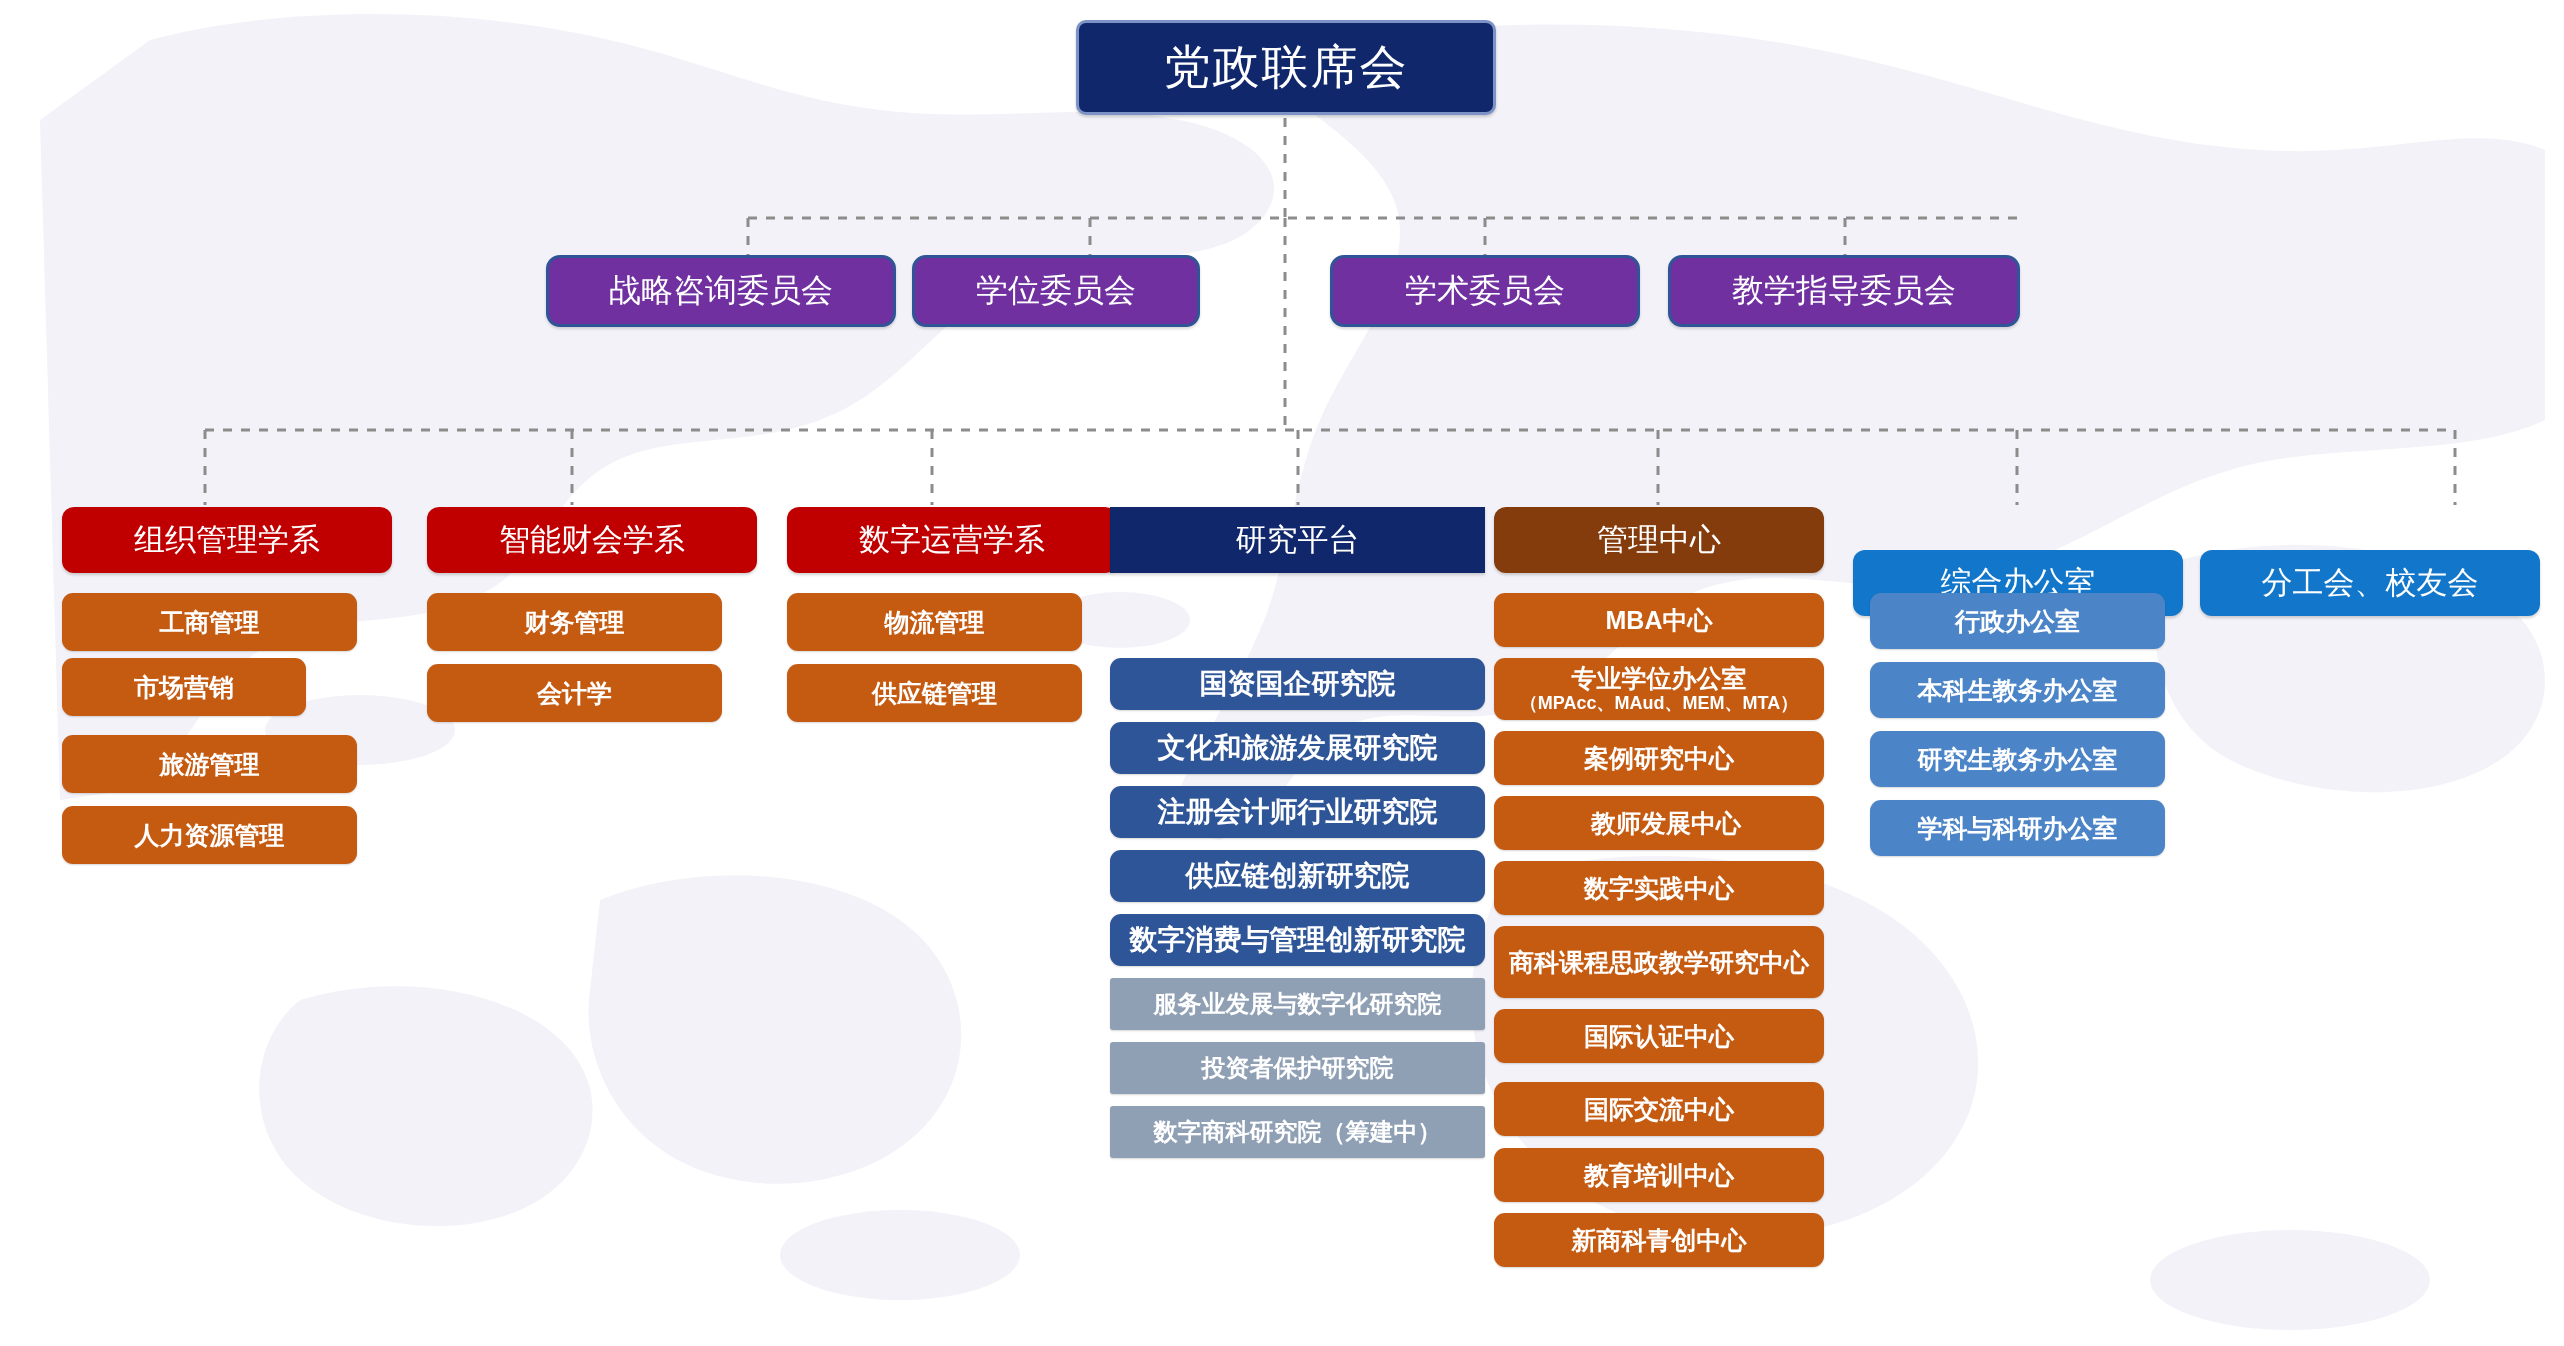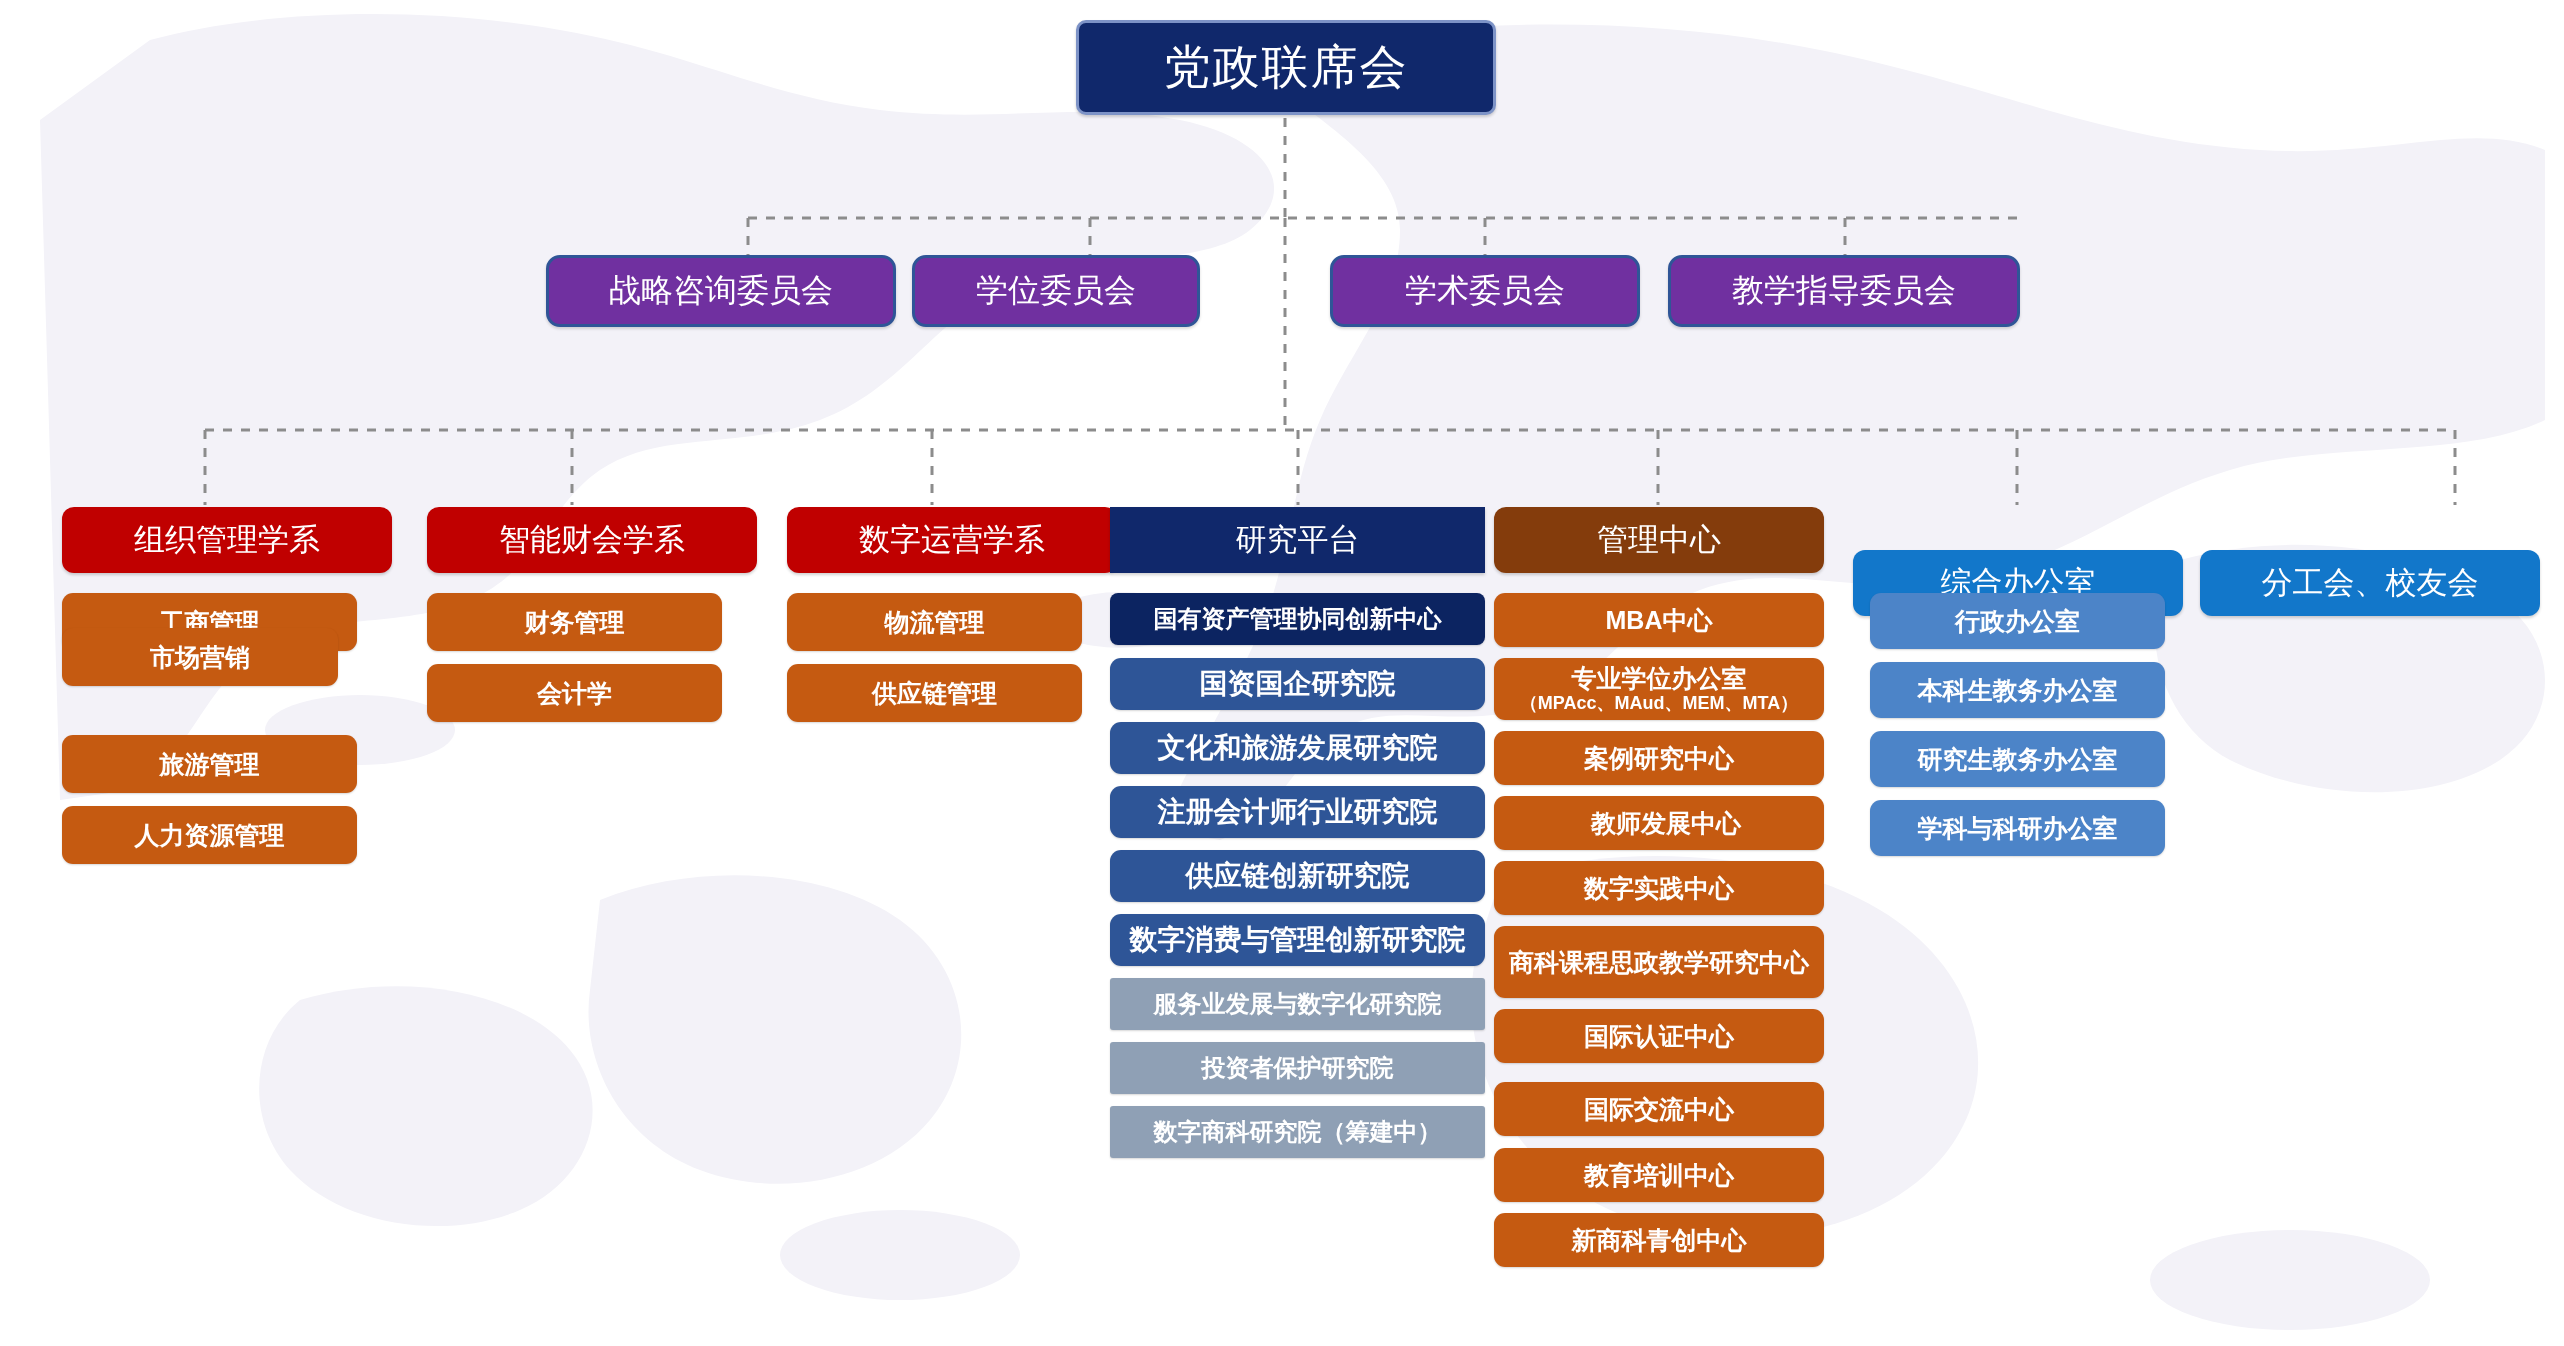--- a/index.html
+++ b/index.html
@@ -168,34 +168,33 @@
 
     <div class="node root-box" style="left:1076px; top:20px; width:420px; height:95px;">党政联席会</div>
 
     <div class="node committee-box" style="left:546px; top:255px; width:350px; height:72px;">战略咨询委员会</div>
     <div class="node committee-box" style="left:912px; top:255px; width:288px; height:72px;">学位委员会</div>
     <div class="node committee-box" style="left:1330px; top:255px; width:310px; height:72px;">学术委员会</div>
     <div class="node committee-box" style="left:1668px; top:255px; width:352px; height:72px;">教学指导委员会</div>
 
     <div class="node hdr hdr-red" style="left:62px; top:507px; width:330px; height:66px;text-align:right;">组织管理学系</div>
     <div class="node leaf leaf-orange" style="left:62px; top:593px; width:295px; height:58px;">工商管理</div>
-    <div class="node leaf leaf-orange" style="left:62px; top:628px; width:276px; height:58px;">市场营销</div>
+    <div class="node leaf leaf-orange" style="left:62px; top:658px; width:244px; height:58px;">市场营销</div>
     <div class="node leaf leaf-orange" style="left:62px; top:735px; width:295px; height:58px;">旅游管理</div>
     <div class="node leaf leaf-orange" style="left:62px; top:806px; width:295px; height:58px;">人力资源管理</div>
 
     <div class="node hdr hdr-red" style="left:427px; top:507px; width:330px; height:66px;">智能财会学系</div>
     <div class="node leaf leaf-orange" style="left:427px; top:593px; width:295px; height:58px;">财务管理</div>
     <div class="node leaf leaf-orange" style="left:427px; top:664px; width:295px; height:58px;">会计学</div>
 
     <div class="node hdr hdr-red" style="left:787px; top:507px; width:330px; height:66px;">数字运营学系</div>
     <div class="node leaf leaf-orange" style="left:787px; top:593px; width:295px; height:58px;">物流管理</div>
     <div class="node leaf leaf-orange" style="left:787px; top:664px; width:295px; height:58px;">供应链管理</div>
 
     <div class="node hdr hdr-navy" style="left:1110px; top:507px; width:375px; height:66px;">研究平台</div>
-    <div class="node leaf leaf-navydeep" style="left:1110px; top:593px; width:375px; height:52px;">国有资产管理协同创新中心</div>
     <div class="node leaf leaf-steel" style="left:1110px; top:658px; width:375px; height:52px;">国资国企研究院</div>
     <div class="node leaf leaf-steel" style="left:1110px; top:722px; width:375px; height:52px;">文化和旅游发展研究院</div>
     <div class="node leaf leaf-steel" style="left:1110px; top:786px; width:375px; height:52px;">注册会计师行业研究院</div>
     <div class="node leaf leaf-steel" style="left:1110px; top:850px; width:375px; height:52px;">供应链创新研究院</div>
     <div class="node leaf leaf-steel" style="left:1110px; top:914px; width:375px; height:52px;">数字消费与管理创新研究院</div>
     <div class="node leaf leaf-gray" style="left:1110px; top:978px; width:375px; height:52px;">服务业发展与数字化研究院</div>
     <div class="node leaf leaf-gray" style="left:1110px; top:1042px; width:375px; height:52px;">投资者保护研究院</div>
     <div class="node leaf leaf-gray" style="left:1110px; top:1106px; width:375px; height:52px;">数字商科研究院（筹建中）</div>
 
     <div class="node hdr hdr-brown" style="left:1494px; top:507px; width:330px; height:66px;">管理中心</div>

